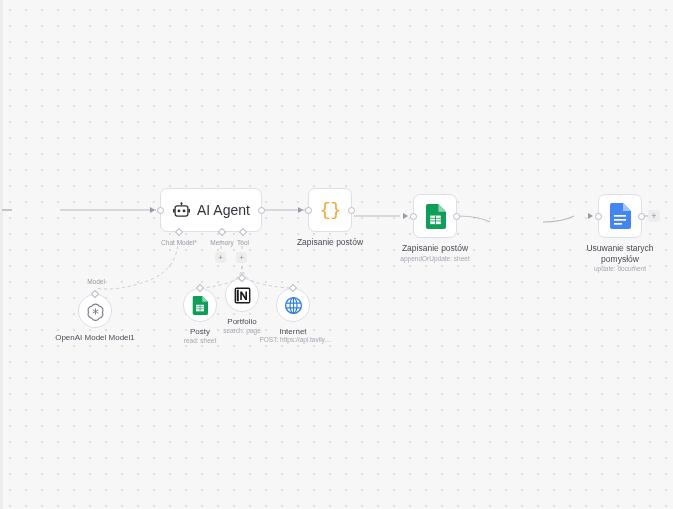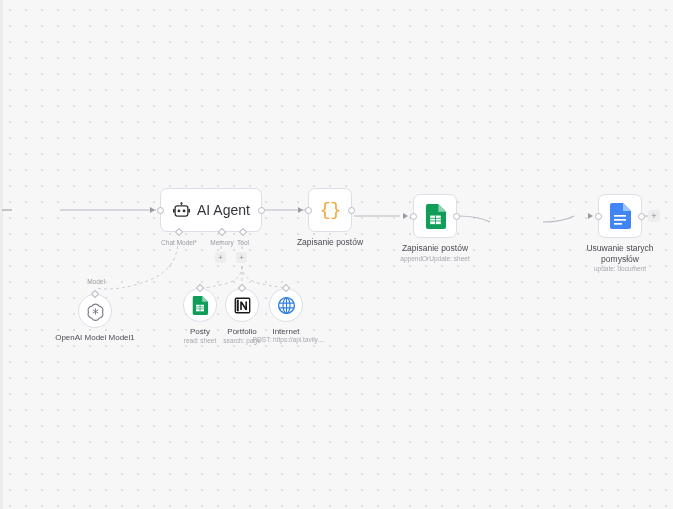--- a/index.html
+++ b/index.html
@@ -287,34 +287,34 @@
         <rect x="5.5" y="12" width="11" height="9" fill="#ffffff"></rect>
         <rect x="5.5" y="14.4" width="11" height="0.9" fill="#0f9d58"></rect>
         <rect x="5.5" y="17.2" width="11" height="0.9" fill="#0f9d58"></rect>
         <rect x="10.6" y="12" width="0.9" height="9" fill="#0f9d58"></rect>
       </svg>
     </span>
     <div class="subnode-label">Posty</div>
     <div class="subnode-sub">read: sheet</div>
   </div>
 
-  <div class="subnode" style="left:225px; top:288px;">
+  <div class="subnode" style="left:225px; top:278px;">
     <div class="sub-diamond"></div>
     <span class="icon-wrap">
       <svg width="17" height="17" viewBox="0 0 20 20">
         <rect x="1.5" y="1.5" width="17" height="17" rx="1.4" fill="#ffffff" stroke="#1a1a1a" stroke-width="1.6"></rect>
         <rect x="3.2" y="3.2" width="2.4" height="13.6" fill="#1a1a1a"></rect>
         <path d="M7.3 15.2 V5.3 h2.1 l4 6.6 V5.3 h1.9 v9.9 h-2 l-4.1 -6.8 v6.8 z" fill="#1a1a1a"></path>
       </svg>
     </span>
     <div class="subnode-label">Portfolio</div>
     <div class="subnode-sub">search: page</div>
   </div>
 
-  <div class="subnode" style="left:269px; top:288px;text-decoration:underline;">
+  <div class="subnode" style="left:276px; top:288px;text-decoration:underline;">
     <div class="sub-diamond"></div>
     <span class="icon-wrap">
       <svg width="19" height="19" viewBox="0 0 24 24">
         <circle cx="12" cy="12" r="10" fill="none" stroke="#2e7fe0" stroke-width="1.7"></circle>
         <ellipse cx="12" cy="12" rx="4.4" ry="10" fill="none" stroke="#2e7fe0" stroke-width="1.5"></ellipse>
         <path d="M2.4 9 H21.6 M2.4 15 H21.6 M12 2 V22" stroke="#2e7fe0" stroke-width="1.4"></path>
       </svg>
     </span>
     <div class="subnode-label">Internet</div>
     <div class="subnode-sub" style="top:47px; left:58%;">POST: https://api.tavily....</div>

